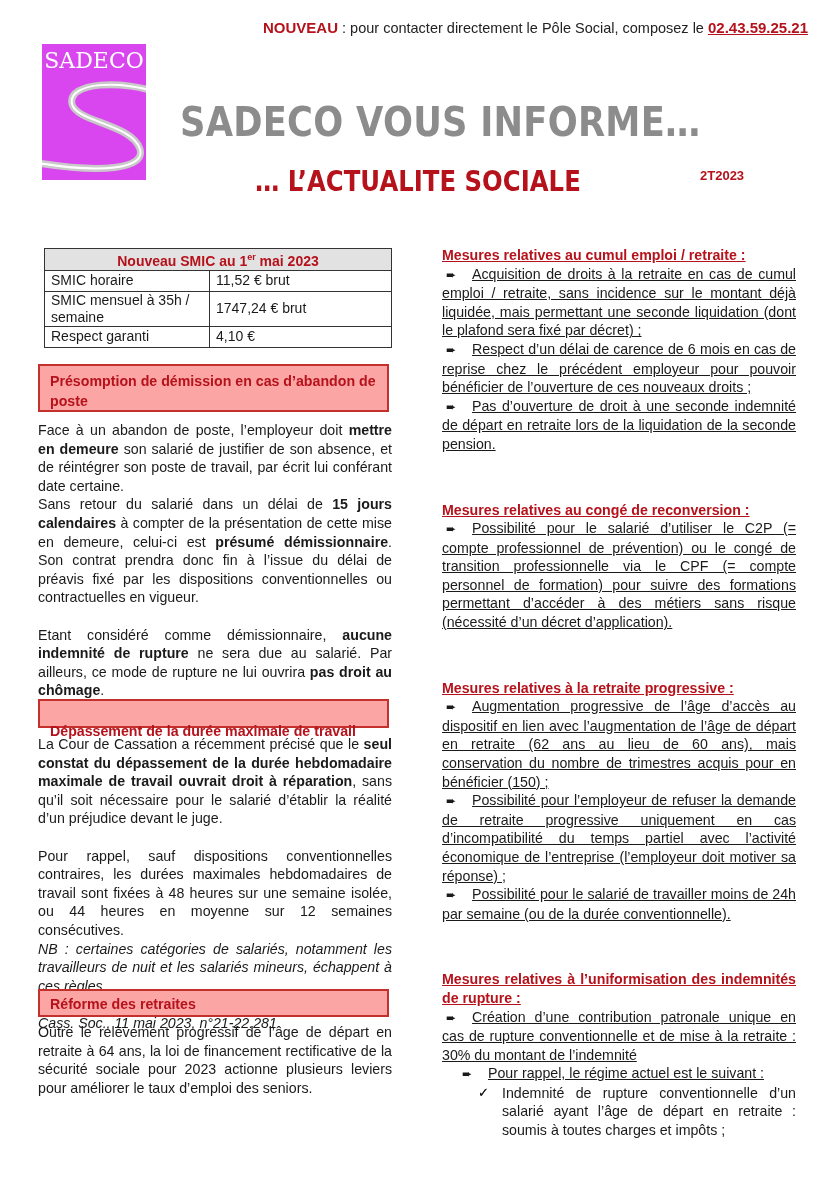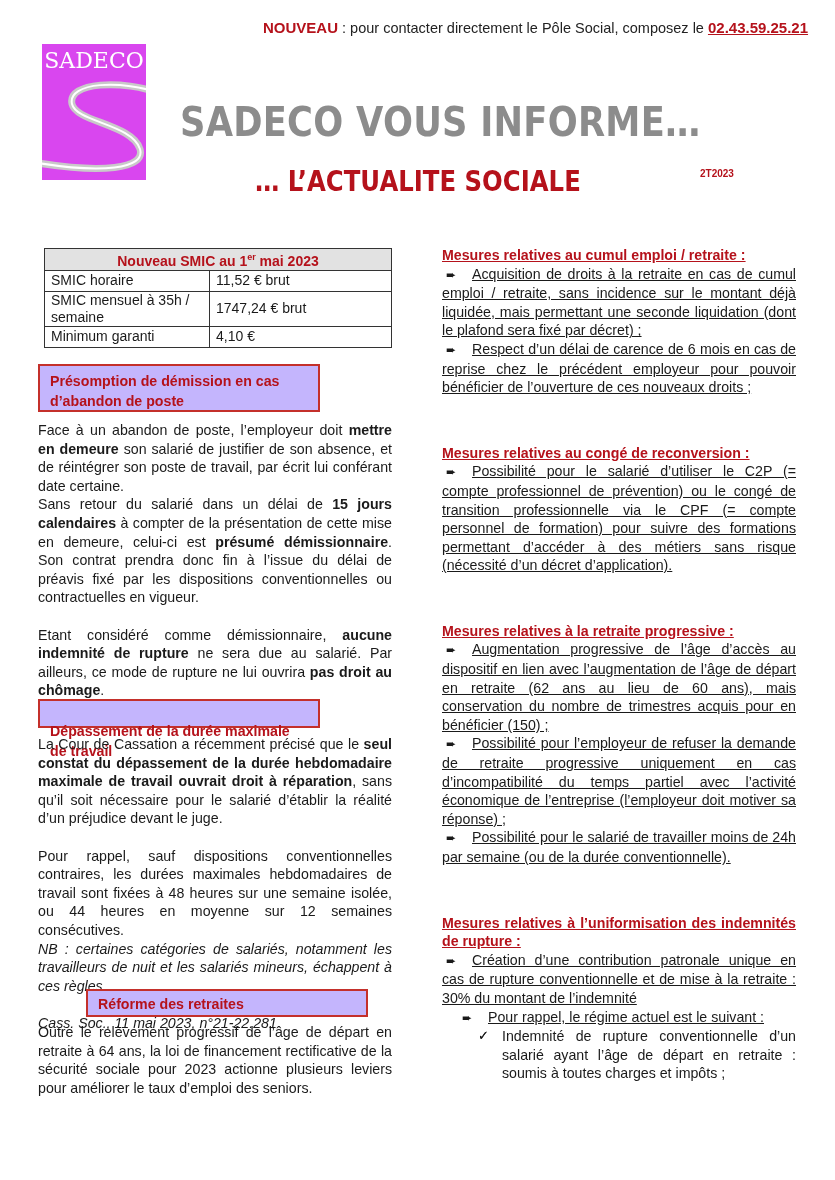--- a/index.html
+++ b/index.html
@@ -18,34 +18,34 @@
   
   .contact { left: 215px; top: 19px; font-size: 14.5px; color: #222; white-space: nowrap; margin-left: 48px; }
   .contact .new { color: #b5121b; font-weight: bold; font-size: 15px; }
   .contact .phone { color: #b5121b; font-weight: bold; text-decoration: underline; font-size: 15px; }
   .main-title { left: 180px; top: 98px; font-size: 41px; color: #8c8c8c; font-weight: bold;
                 letter-spacing: 0.3px; white-space: nowrap; font-family: "DejaVu Sans", sans-serif;
                 transform: scaleX(0.86); transform-origin: left top; }
   .sub-title { left: 255px; top: 164px; font-size: 29px; color: #b5121b; font-weight: bold;
                white-space: nowrap; font-family: "DejaVu Sans", sans-serif;
                transform: scaleX(0.84); transform-origin: left top; }
-  .period { left: 700px; top: 168px; font-size: 10px; color: #b5121b; font-weight: bold; }
+  .period { left: 700px; top: 168px; font-size: 13px; color: #b5121b; font-weight: bold; }
 
   
   .smic { left: 44px; top: 248px; width: 348px; border-collapse: collapse; font-size: 14px; }
   .smic td, .smic th { border: 1px solid #333; padding: 0 6px; line-height: 17px; }
   .smic th { background: #e2e2e2; color: #b5121b; font-weight: bold; text-align: center; height: 18px; font-size: 14px; }
   .smic td.l { width: 152px; }
   .smic tr.r1 td { height: 20px; }
   .smic tr.r2 td { height: 34px; }
   .smic tr.r3 td { height: 20px; }
   .smic sup { font-size: 9px; }
 
   
-  .box { left: 38px; width: 282px; background: #c4b5fd; border: 2px solid #c4302b;
+  .box { left: 38px; width: 351px; background: #fca5a5; border: 2px solid #c4302b;
          box-sizing: border-box; color: #b5121b; font-weight: bold; font-size: 14.2px;
          line-height: 20px; padding: 5px 10px 5px 10px; }
 
   .para { left: 38px; width: 354px; font-size: 14.2px; line-height: 18.6px; text-align: justify; }
   .para p { margin: 0; }
   .para b { font-weight: bold; }
   .para i { }
 
   
   .rcol { left: 442px; width: 354px; font-size: 14.2px; line-height: 18.6px; text-align: justify; }
@@ -82,21 +82,21 @@
   </tr>
   <tr class="r1">
     <td class="l">SMIC horaire</td>
     <td>11,52 € brut</td>
   </tr>
   <tr class="r2">
     <td class="l">SMIC mensuel à 35h / semaine</td>
     <td>1747,24 € brut</td>
   </tr>
   <tr class="r3">
-    <td class="l">Minimum garanti</td>
+    <td class="l">Respect garanti</td>
     <td>4,10 €</td>
   </tr>
 </tbody>
   </table>
 
 <div class="abs box" style="top:364px; height:48px;">Présomption de démission en cas d’abandon de poste</div>
 <div class="abs para" style="top:421px;">
   <p><span>Face à un abandon de poste, l’employeur doit </span><b>mettre en demeure</b><span> son salarié de justifier de son absence, et de réintégrer son poste de travail, par écrit lui conférant date certaine.</span></p>
   <p><span>Sans retour du salarié dans un délai de </span><b>15 jours calendaires</b><span> à compter de la présentation de cette mise en demeure, celui-ci est </span><b>présumé démissionnaire</b><span>. Son contrat prendra donc fin à l’issue du délai de préavis fixé par les dispositions conventionnelles ou contractuelles en vigueur.</span></p>
   <p>&nbsp;</p>
@@ -106,29 +106,30 @@
 <div class="abs box" style="top:699px; height:28px; padding-top:20px;">Dépassement de la durée maximale de travail</div>
 <div class="abs para" style="top:735px;">
   <p><span>La Cour de Cassation a récemment précisé que le </span><b>seul constat du dépassement de la durée hebdomadaire maximale de travail ouvrait droit à réparation</b><span>, sans qu’il soit nécessaire pour le salarié d’établir la réalité d’un préjudice devant le juge.</span></p>
   <p>&nbsp;</p>
   <p>Pour rappel, sauf dispositions conventionnelles contraires, les durées maximales hebdomadaires de travail sont fixées à 48 heures sur une semaine isolée, ou 44 heures en moyenne sur 12 semaines consécutives.</p>
   <p><i>NB : certaines catégories de salariés, notamment les travailleurs de nuit et les salariés mineurs, échappent à ces règles.</i></p>
   <p>&nbsp;</p>
   <p><i>Cass. Soc., 11 mai 2023, n°21-22.281</i></p>
 </div>
 
-<div class="abs box" style="top:989px; height:28px; padding-top:3px;margin-left:48px;">Réforme des retraites</div>
+<div class="abs box" style="top:989px; height:28px; padding-top:3px;">Réforme des retraites</div>
 <div class="abs para" style="top:1023px;">
   <p>Outre le relèvement progressif de l’âge de départ en retraite à 64 ans, la loi de financement rectificative de la sécurité sociale pour 2023 actionne plusieurs leviers pour améliorer le taux d’emploi des seniors.</p>
 </div>
 
 <div class="abs rcol" style="top:246px;">
   <p class="rhead">Mesures relatives au cumul emploi / retraite :</p>
   <p class="bullet"><span class="arrow">➨</span><span>Acquisition de droits à la retraite en cas de cumul emploi / retraite, sans incidence sur le montant déjà liquidée, mais permettant une seconde liquidation (dont le plafond sera fixé par décret) ;</span></p>
   <p class="bullet"><span class="arrow">➨</span><span>Respect d’un délai de carence de 6 mois en cas de reprise chez le précédent employeur pour pouvoir bénéficier de l’ouverture de ces nouveaux droits ;</span></p>
+  <p class="bullet"><span class="arrow">➨</span><span>Pas d’ouverture de droit à une seconde indemnité de départ en retraite lors de la liquidation de la seconde pension.</span></p>
   <p>&nbsp;</p>
 
   <p class="rhead">Mesures relatives au congé de reconversion :</p>
   <p class="bullet"><span class="arrow">➨</span><span>Possibilité pour le salarié d’utiliser le C2P (= compte professionnel de prévention) ou le congé de transition professionnelle via le CPF (= compte personnel de formation) pour suivre des formations permettant d’accéder à des métiers sans risque (nécessité d’un décret d’application).</span></p>
   <p>&nbsp;</p>
 
   <p class="rhead">Mesures relatives à la retraite progressive :</p>
   <p class="bullet"><span class="arrow">➨</span><span>Augmentation progressive de l’âge d’accès au dispositif en lien avec l’augmentation de l’âge de départ en retraite (62 ans au lieu de 60 ans), mais conservation du nombre de trimestres acquis pour en bénéficier (150) ;</span></p>
   <p class="bullet"><span class="arrow">➨</span><span>Possibilité pour l’employeur de refuser la demande de retraite progressive uniquement en cas d’incompatibilité du temps partiel avec l’activité économique de l’entreprise (l’employeur doit motiver sa réponse) ;</span></p>
   <p class="bullet"><span class="arrow">➨</span><span>Possibilité pour le salarié de travailler moins de 24h par semaine (ou de la durée conventionnelle).</span></p>

